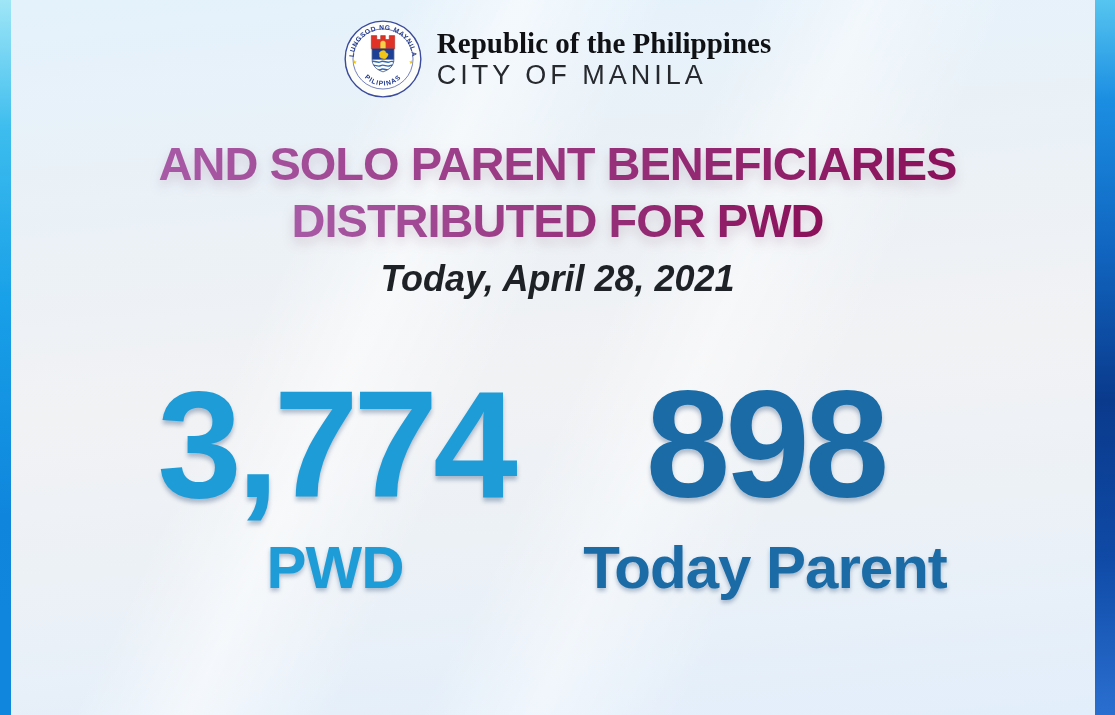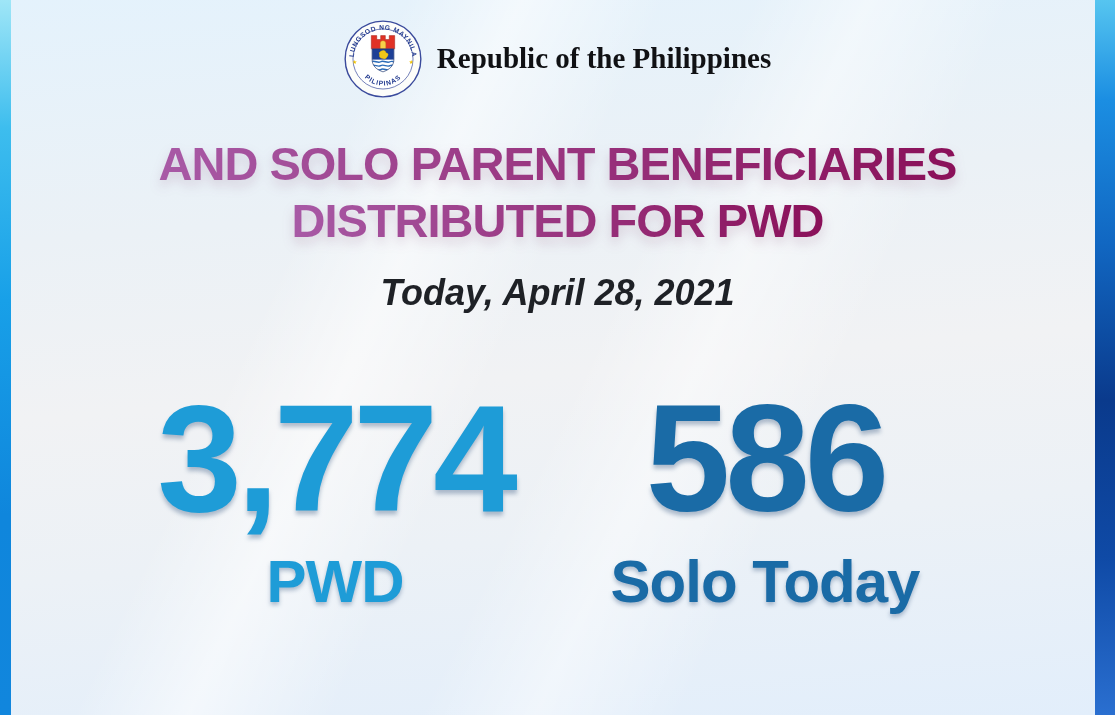--- a/index.html
+++ b/index.html
@@ -50,21 +50,21 @@
     display:inline-block;
     font-weight:700;font-size:47px;letter-spacing:-1px;
     background:linear-gradient(90deg,var(--gfrom,#a85aa6),var(--gto,#8a1059));
     -webkit-background-clip:text;background-clip:text;
     color:transparent;
     filter:drop-shadow(0 6px 6px rgba(110,40,90,.18));
   }
 
   
   .date-line{
-    margin-top:20px;text-align:center;
+    margin-top:6px;text-align:center;
     font-size:36px;font-weight:700;font-style:italic;
     color:#1e2126;letter-spacing:0px;
   }
 
   
   .stats{
     display:flex;margin:68px 0 0 120px;width:860px;align-items:center;
   }
   .stat{flex:1;text-align:center;}
   .stat-value{
@@ -113,34 +113,35 @@
         <rect x="36" y="51" width="28" height="17" fill="#ffffff"></rect>
         <path d="M 47,40 q 6,-3.5 7,2 q 4.5,1 1.5,5 q -2,4.5 -6.5,2.5 q -4.5,-1 -3.5,-5 q -1.5,-3 1.5,-4.5 z" fill="#f2c718" stroke="#c79a10" stroke-width="0.4"></path>
         <path d="M 35,53.5 c 4,-2.4 8,2.4 12,0 c 4,-2.4 8,2.4 12,0 c 2,-1.2 4,0 6,0" stroke="#2b6cb8" stroke-width="1.8" fill="none"></path>
         <path d="M 35,58.5 c 4,-2.4 8,2.4 12,0 c 4,-2.4 8,2.4 12,0 c 2,-1.2 4,0 6,0" stroke="#2b6cb8" stroke-width="1.8" fill="none"></path>
         <path d="M 35,63.5 c 4,-2.4 8,2.4 12,0 c 4,-2.4 8,2.4 12,0 c 2,-1.2 4,0 6,0" stroke="#2b6cb8" stroke-width="1.8" fill="none"></path>
       </g>
       <path d="M 36,37 h 28 v 13 c 0,9 -5.5,13.5 -14,16.5 c -8.5,-3 -14,-7.5 -14,-16.5 z" fill="none" stroke="#122a66" stroke-width="0.8"></path>
     </svg>
     <div class="gov-text">
       <div class="gov-line1">Republic of the Philippines</div>
+      <div class="gov-line2">CITY OF MANILA</div>
     </div>
   </header>
 
   <h1 class="title">
     <span class="title-line"><span style="--gfrom: #a85aa6; --gto: #8a1059;">AND SOLO PARENT BENEFICIARIES</span></span>
     <span class="title-line"><span style="--gfrom: #a85aa6; --gto: #8a1059;">DISTRIBUTED FOR PWD</span></span>
   </h1>
 
   <div class="date-line">Today, April 28, 2021</div>
 
   <div class="stats">
     <div class="stat">
       <div class="stat-value" style="color: rgb(30, 156, 215);">3,774</div>
       <div class="stat-label" style="color: rgb(30, 156, 215);">PWD</div>
     </div>
     <div class="stat">
-      <div class="stat-value" style="color: rgb(26, 107, 166);">586</div>
-      <div class="stat-label" style="color: rgb(26, 107, 166);">Solo Today</div>
+      <div class="stat-value" style="color: rgb(26, 107, 166);">898</div>
+      <div class="stat-label" style="color: rgb(26, 107, 166);">Today Parent</div>
     </div>
   </div>
 
 </div>
 
 </body></html>

